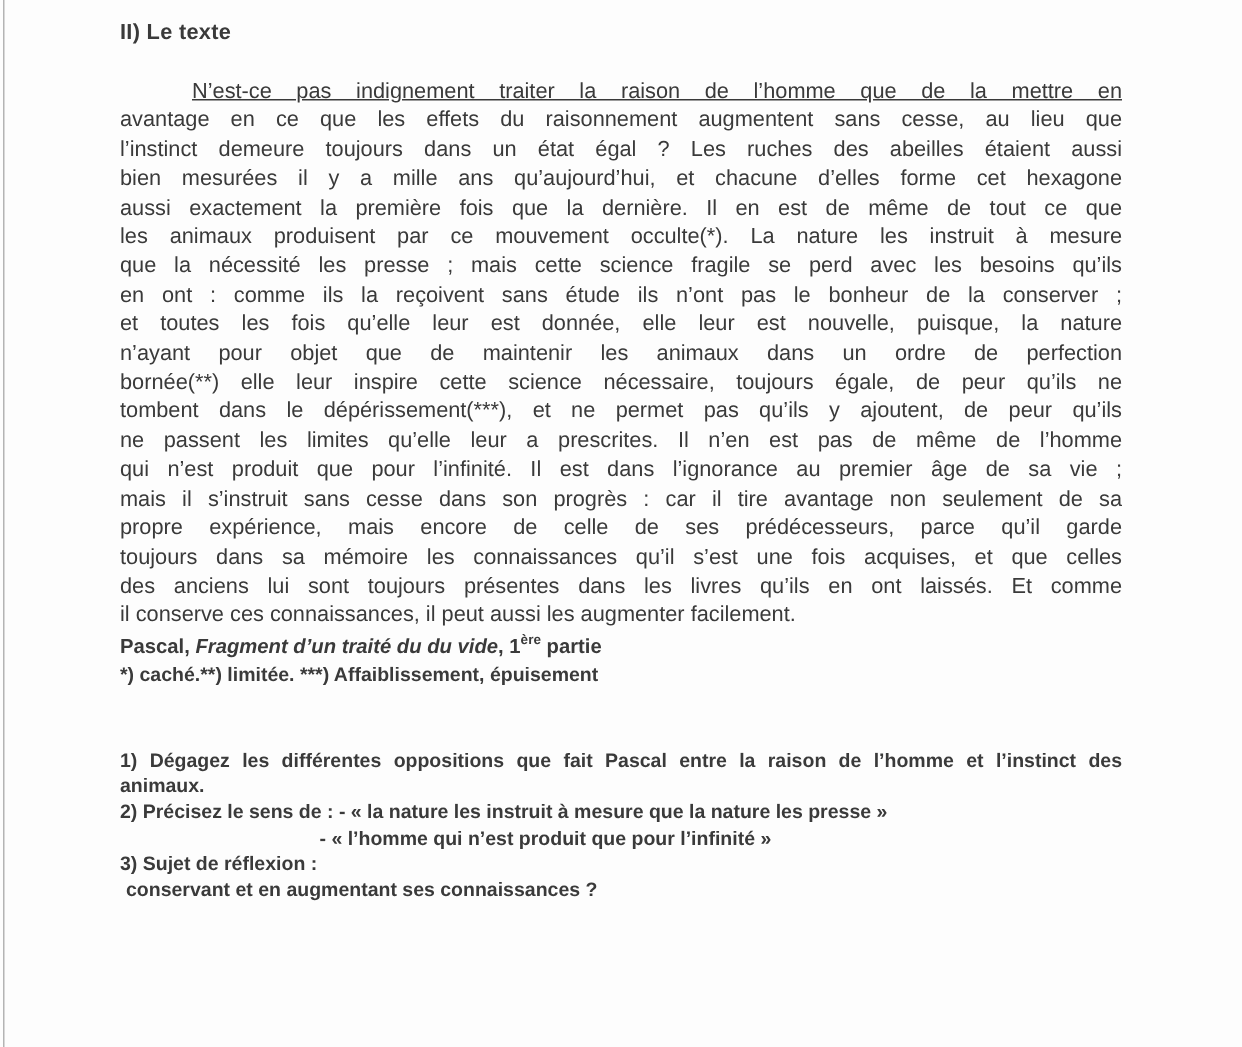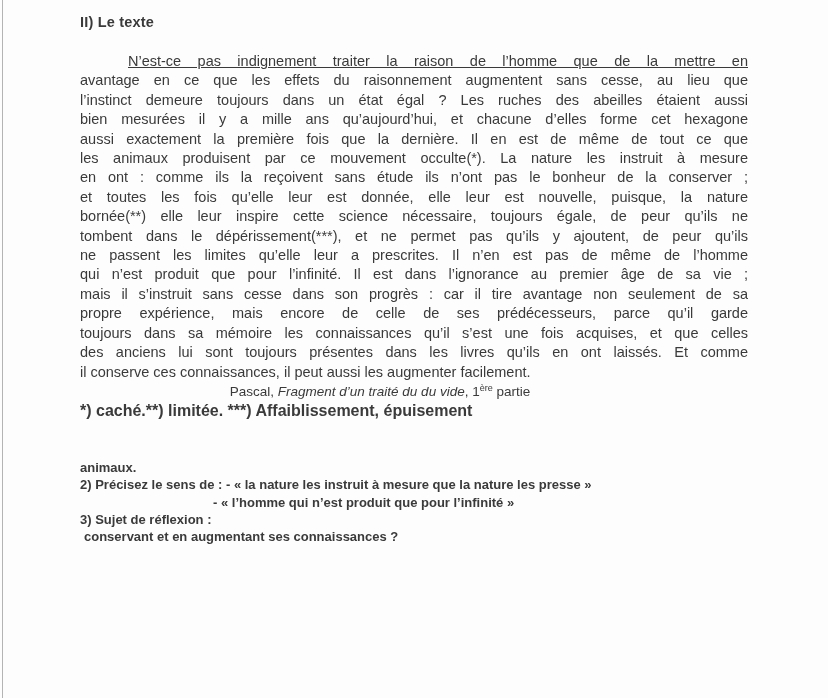--- a/index.html
+++ b/index.html
@@ -37,30 +37,30 @@
   .para-line {
     line-height: 19.4px;
     white-space: nowrap;
     overflow: hidden;
   }
   .jline { text-align: justify; text-align-last: justify; }
   .lline { text-align: left; text-align-last: left; }
   .para-line.first { text-indent: 48px; text-decoration: underline; }
   .attribution {
     font-size: 13.5px;
-    font-weight: normal;
+    font-weight: bold;
     line-height: 19px;
-    text-align: center;
+    text-align: left;
     padding-right: 68px;
     white-space: nowrap;
   }
   .attribution .work-title { font-style: italic; }
   .attribution sup { font-size: 9px; vertical-align: super; line-height: 0; }
   .footnote {
-    font-size: 16px;
+    font-size: 13px;
     font-weight: bold;
     line-height: 17px;
     margin-top: 1px;
   }
   .questions {
     margin-top: 40px;
     font-size: 13px;
     font-weight: bold;
   }
   .q-line {
@@ -80,40 +80,43 @@
 
   <div class="doc-title">II) Le texte</div>
 
   <div class="text-block">
     <div class="para-line jline first">N’est-ce pas indignement traiter la raison de l’homme que de la mettre en</div>
     <div class="para-line jline">avantage en ce que les effets du raisonnement augmentent sans cesse, au lieu que</div>
     <div class="para-line jline">l’instinct demeure toujours dans un état égal ? Les ruches des abeilles étaient aussi</div>
     <div class="para-line jline">bien mesurées il y a mille ans qu’aujourd’hui, et chacune d’elles forme cet hexagone</div>
     <div class="para-line jline">aussi exactement la première fois que la dernière. Il en est de même de tout ce que</div>
     <div class="para-line jline">les animaux produisent par ce mouvement occulte(*). La nature les instruit à mesure</div>
+    <div class="para-line jline">que la nécessité les presse ; mais cette science fragile se perd avec les besoins qu’ils</div>
     <div class="para-line jline">en ont : comme ils la reçoivent sans étude ils n’ont pas le bonheur de la conserver ;</div>
     <div class="para-line jline">et toutes les fois qu’elle leur est donnée, elle leur est nouvelle, puisque, la nature</div>
+    <div class="para-line jline">n’ayant pour objet que de maintenir les animaux dans un ordre de perfection</div>
     <div class="para-line jline">bornée(**) elle leur inspire cette science nécessaire, toujours égale, de peur qu’ils ne</div>
     <div class="para-line jline">tombent dans le dépérissement(***), et ne permet pas qu’ils y ajoutent, de peur qu’ils</div>
     <div class="para-line jline">ne passent les limites qu’elle leur a prescrites. Il n’en est pas de même de l’homme</div>
     <div class="para-line jline">qui n’est produit que pour l’infinité. Il est dans l’ignorance au premier âge de sa vie ;</div>
     <div class="para-line jline">mais il s’instruit sans cesse dans son progrès : car il tire avantage non seulement de sa</div>
     <div class="para-line jline">propre expérience, mais encore de celle de ses prédécesseurs, parce qu’il garde</div>
     <div class="para-line jline">toujours dans sa mémoire les connaissances qu’il s’est une fois acquises, et que celles</div>
     <div class="para-line jline">des anciens lui sont toujours présentes dans les livres qu’ils en ont laissés. Et comme</div>
     <div class="para-line lline">il conserve ces connaissances, il peut aussi les augmenter facilement.</div>
   </div>
 
   <div class="attribution">
     <span>Pascal, </span><span class="work-title">Fragment d’un traité du du vide</span><span>, 1</span><sup>ère</sup><span> partie</span>
   </div>
 
   <div class="footnote">*) caché.**) limitée. ***) Affaiblissement, épuisement</div>
 
   <div class="questions">
+    <div class="q-line jline">1) Dégagez les différentes oppositions que fait Pascal entre la raison de l’homme et l’instinct des</div>
     <div class="q-line lline">animaux.</div>
     <div class="q-line lline">2) Précisez le sens de : - « la nature les instruit à mesure que la nature les presse »</div>
     <div class="q-line lline q-indent">- « l’homme qui n’est produit que pour l’infinité »</div>
     <div class="q-line lline">3) Sujet de réflexion :</div>
     <div class="q-line lline q-space">conservant et en augmentant ses connaissances ?</div>
   </div>
 
 </div>
 
 </body></html>

